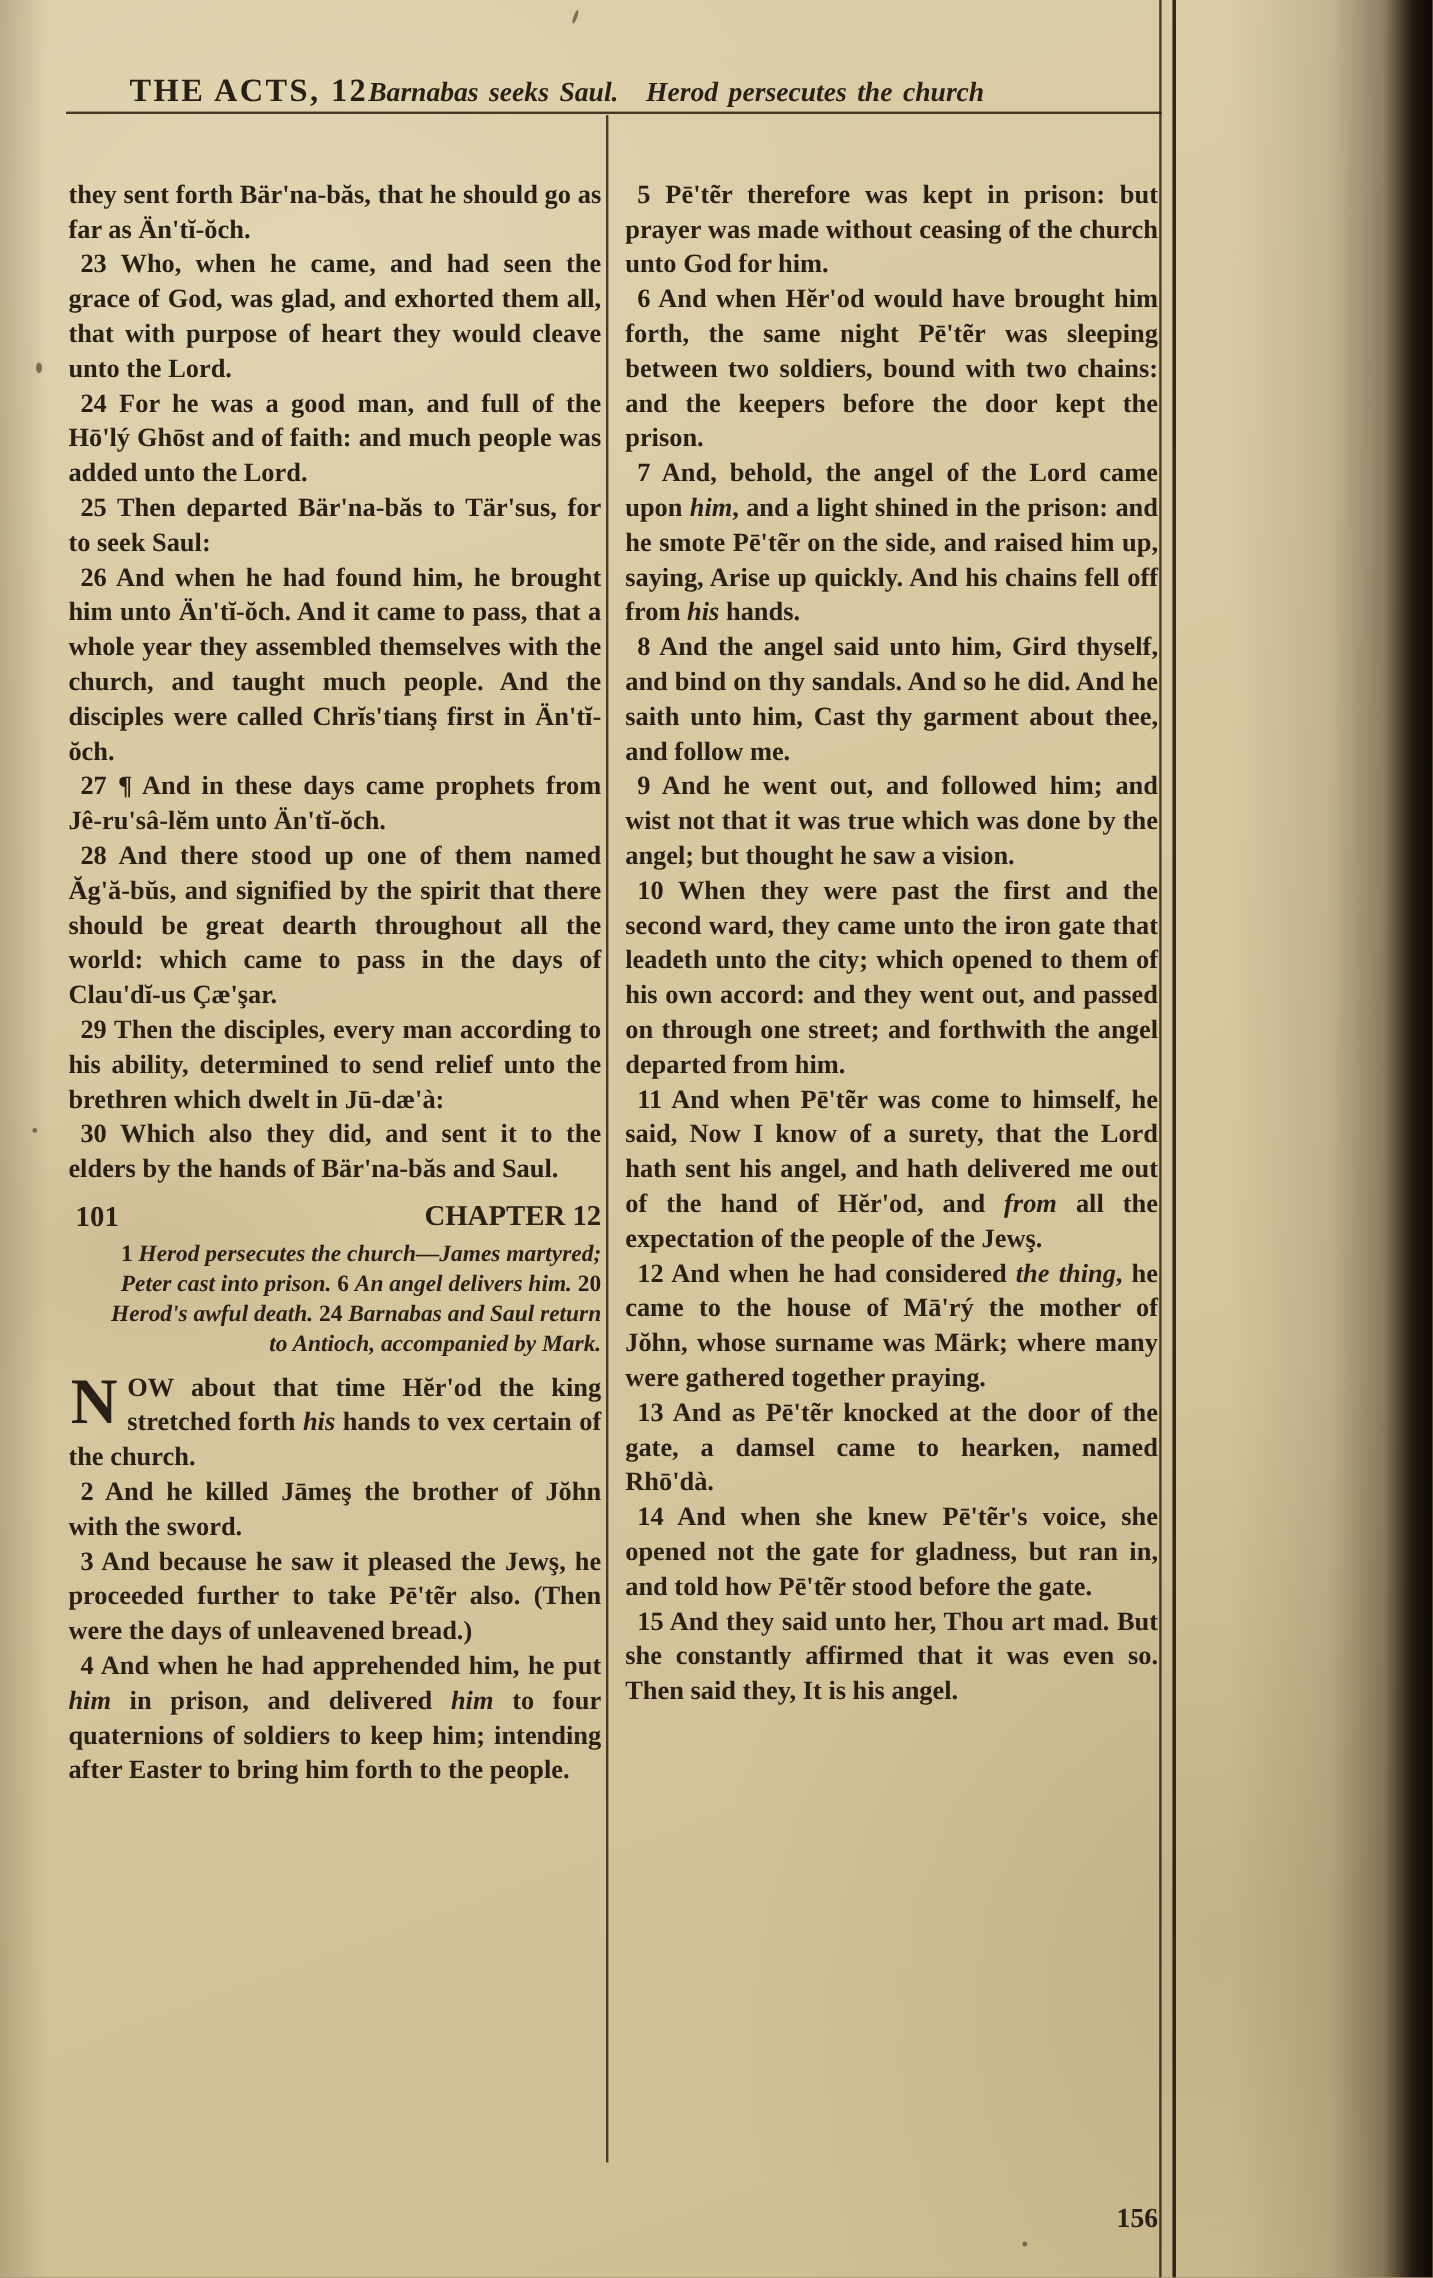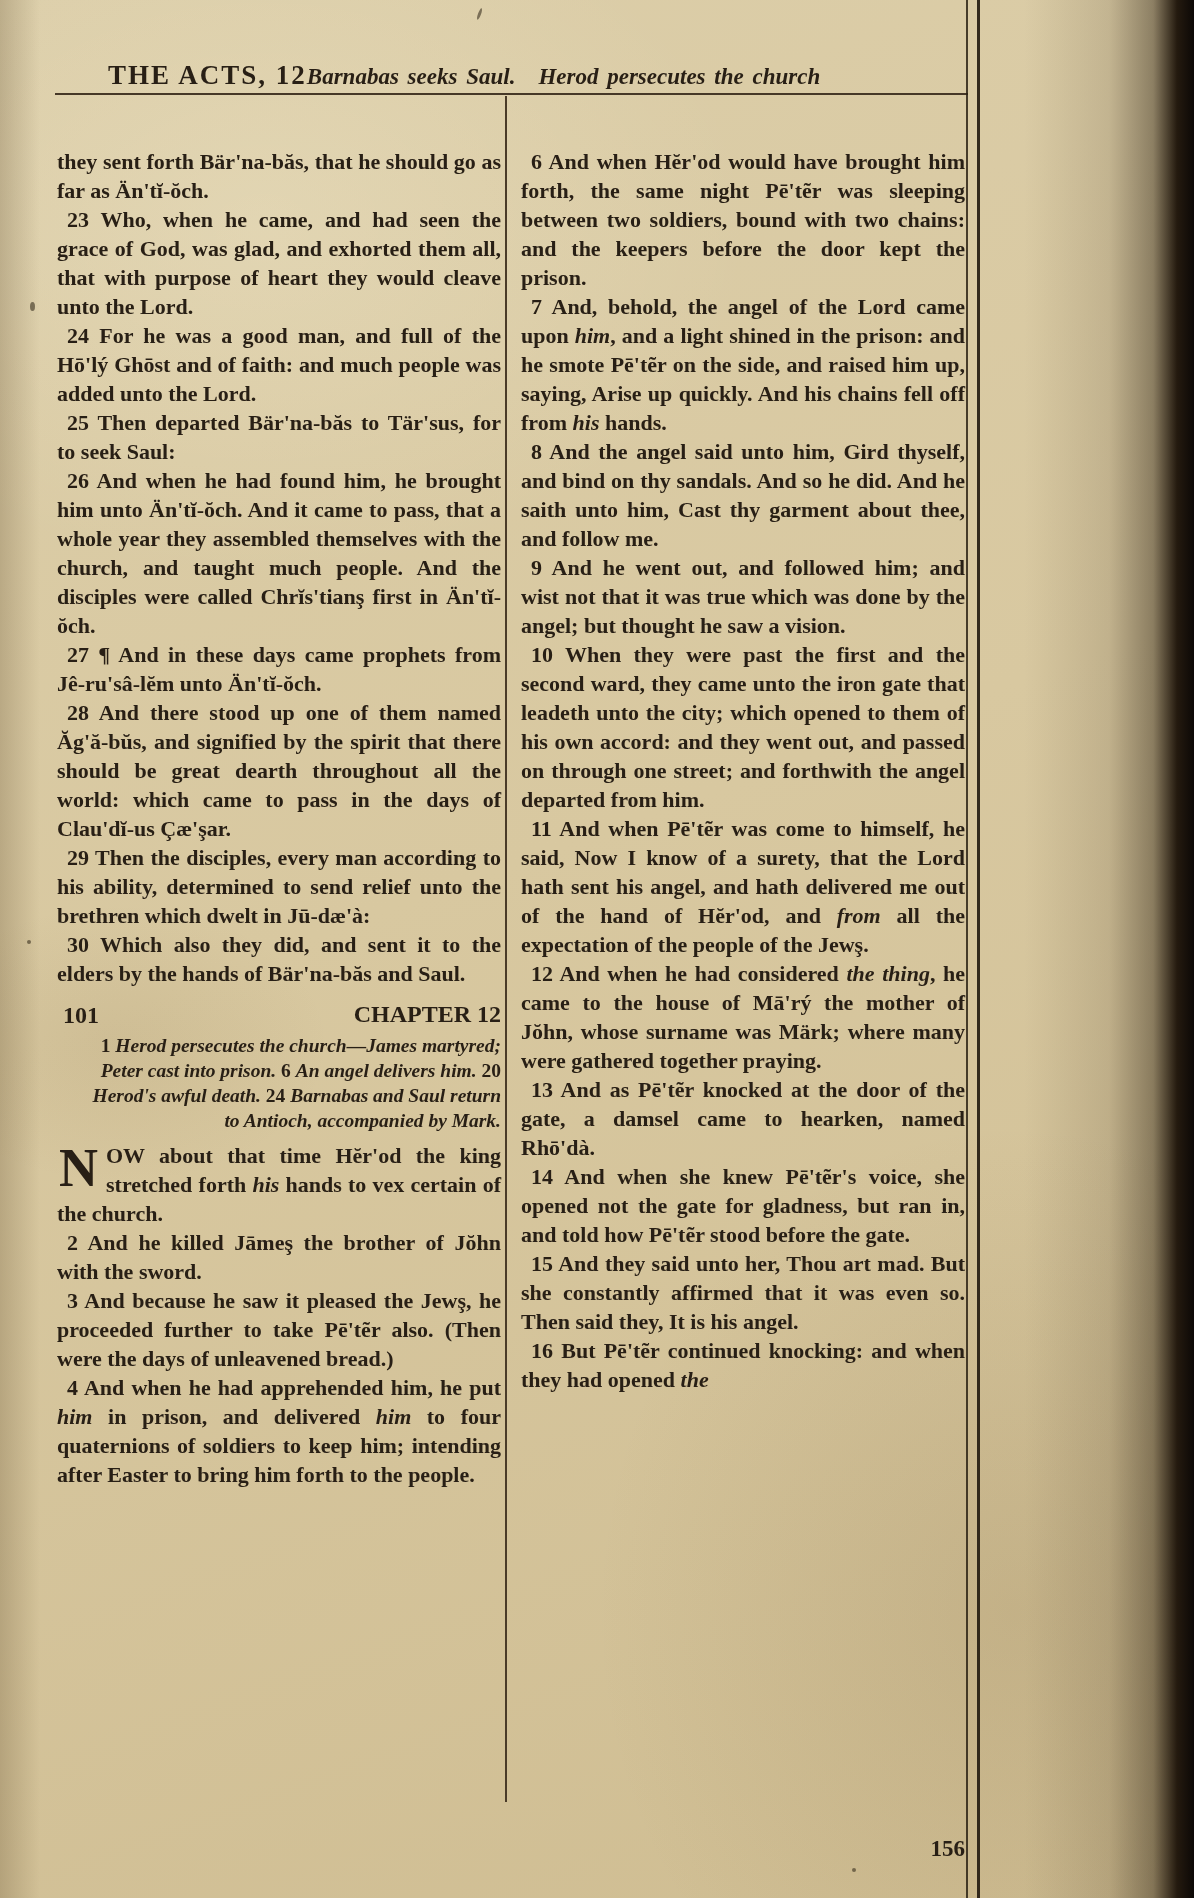--- a/index.html
+++ b/index.html
@@ -98,31 +98,31 @@
         <p class="verse">29 Then the disciples, every man according to his ability, determined to send relief unto the brethren which dwelt in Jū-dæ'à:</p>
         <p class="verse">30 Which also they did, and sent it to the elders by the hands of Bär'na-băs and Saul.</p>
         <div class="chapter-head"><span class="chap-marker">101</span><span class="chap-title">CHAPTER 12</span></div>
         <p class="summary">1 <i>Herod persecutes the church—James martyred; Peter cast into prison.</i> 6 <i>An angel delivers him.</i> 20 <i>Herod's awful death.</i> 24 <i>Barnabas and Saul return to Antioch, accompanied by Mark.</i></p>
         <p class="verse noindent"><span class="dropcap">N</span>OW about that time Hĕr'od the king stretched forth <i>his</i> hands to vex certain of the church.</p>
         <p class="verse">2 And he killed Jāmeş the brother of Jŏhn with the sword.</p>
         <p class="verse">3 And because he saw it pleased the Jewş, he proceeded further to take Pē'tẽr also. (Then were the days of unleavened bread.)</p>
         <p class="verse">4 And when he had apprehended him, he put <i>him</i> in prison, and delivered <i>him</i> to four quaternions of soldiers to keep him; intending after Easter to bring him forth to the people.</p>
       </div>
     <div class="col right">
+        <p class="verse">5 Pē'tẽr therefore was kept in prison: but prayer was made without ceasing of the church unto God for him.</p>
         <p class="verse">6 And when Hĕr'od would have brought him forth, the same night Pē'tẽr was sleeping between two soldiers, bound with two chains: and the keepers before the door kept the prison.</p>
         <p class="verse">7 And, behold, the angel of the Lord came upon <i>him</i>, and a light shined in the prison: and he smote Pē'tẽr on the side, and raised him up, saying, Arise up quickly. And his chains fell off from <i>his</i> hands.</p>
         <p class="verse">8 And the angel said unto him, Gird thyself, and bind on thy sandals. And so he did. And he saith unto him, Cast thy garment about thee, and follow me.</p>
         <p class="verse">9 And he went out, and followed him; and wist not that it was true which was done by the angel; but thought he saw a vision.</p>
         <p class="verse">10 When they were past the first and the second ward, they came unto the iron gate that leadeth unto the city; which opened to them of his own accord: and they went out, and passed on through one street; and forthwith the angel departed from him.</p>
         <p class="verse">11 And when Pē'tẽr was come to himself, he said, Now I know of a surety, that the Lord hath sent his angel, and hath delivered me out of the hand of Hĕr'od, and <i>from</i> all the expectation of the people of the Jewş.</p>
         <p class="verse">12 And when he had considered <i>the thing</i>, he came to the house of Mā'rý the mother of Jŏhn, whose surname was Märk; where many were gathered together praying.</p>
         <p class="verse">13 And as Pē'tẽr knocked at the door of the gate, a damsel came to hearken, named Rhō'dà.</p>
         <p class="verse">14 And when she knew Pē'tẽr's voice, she opened not the gate for gladness, but ran in, and told how Pē'tẽr stood before the gate.</p>
         <p class="verse">15 And they said unto her, Thou art mad. But she constantly affirmed that it was even so. Then said they, It is his angel.</p>
-        <p class="verse">16 But Pē'tẽr continued knocking: and when they had opened <i>the</i></p>
       </div>
   </div>
 
   <div class="col-rule"></div>
   <div class="edge-line edge-line-1"></div>
   <div class="edge-line edge-line-2"></div>
   <div class="page-edge"></div>
   <div class="edge-left"></div>
 
   <div class="speck speck1"></div>

